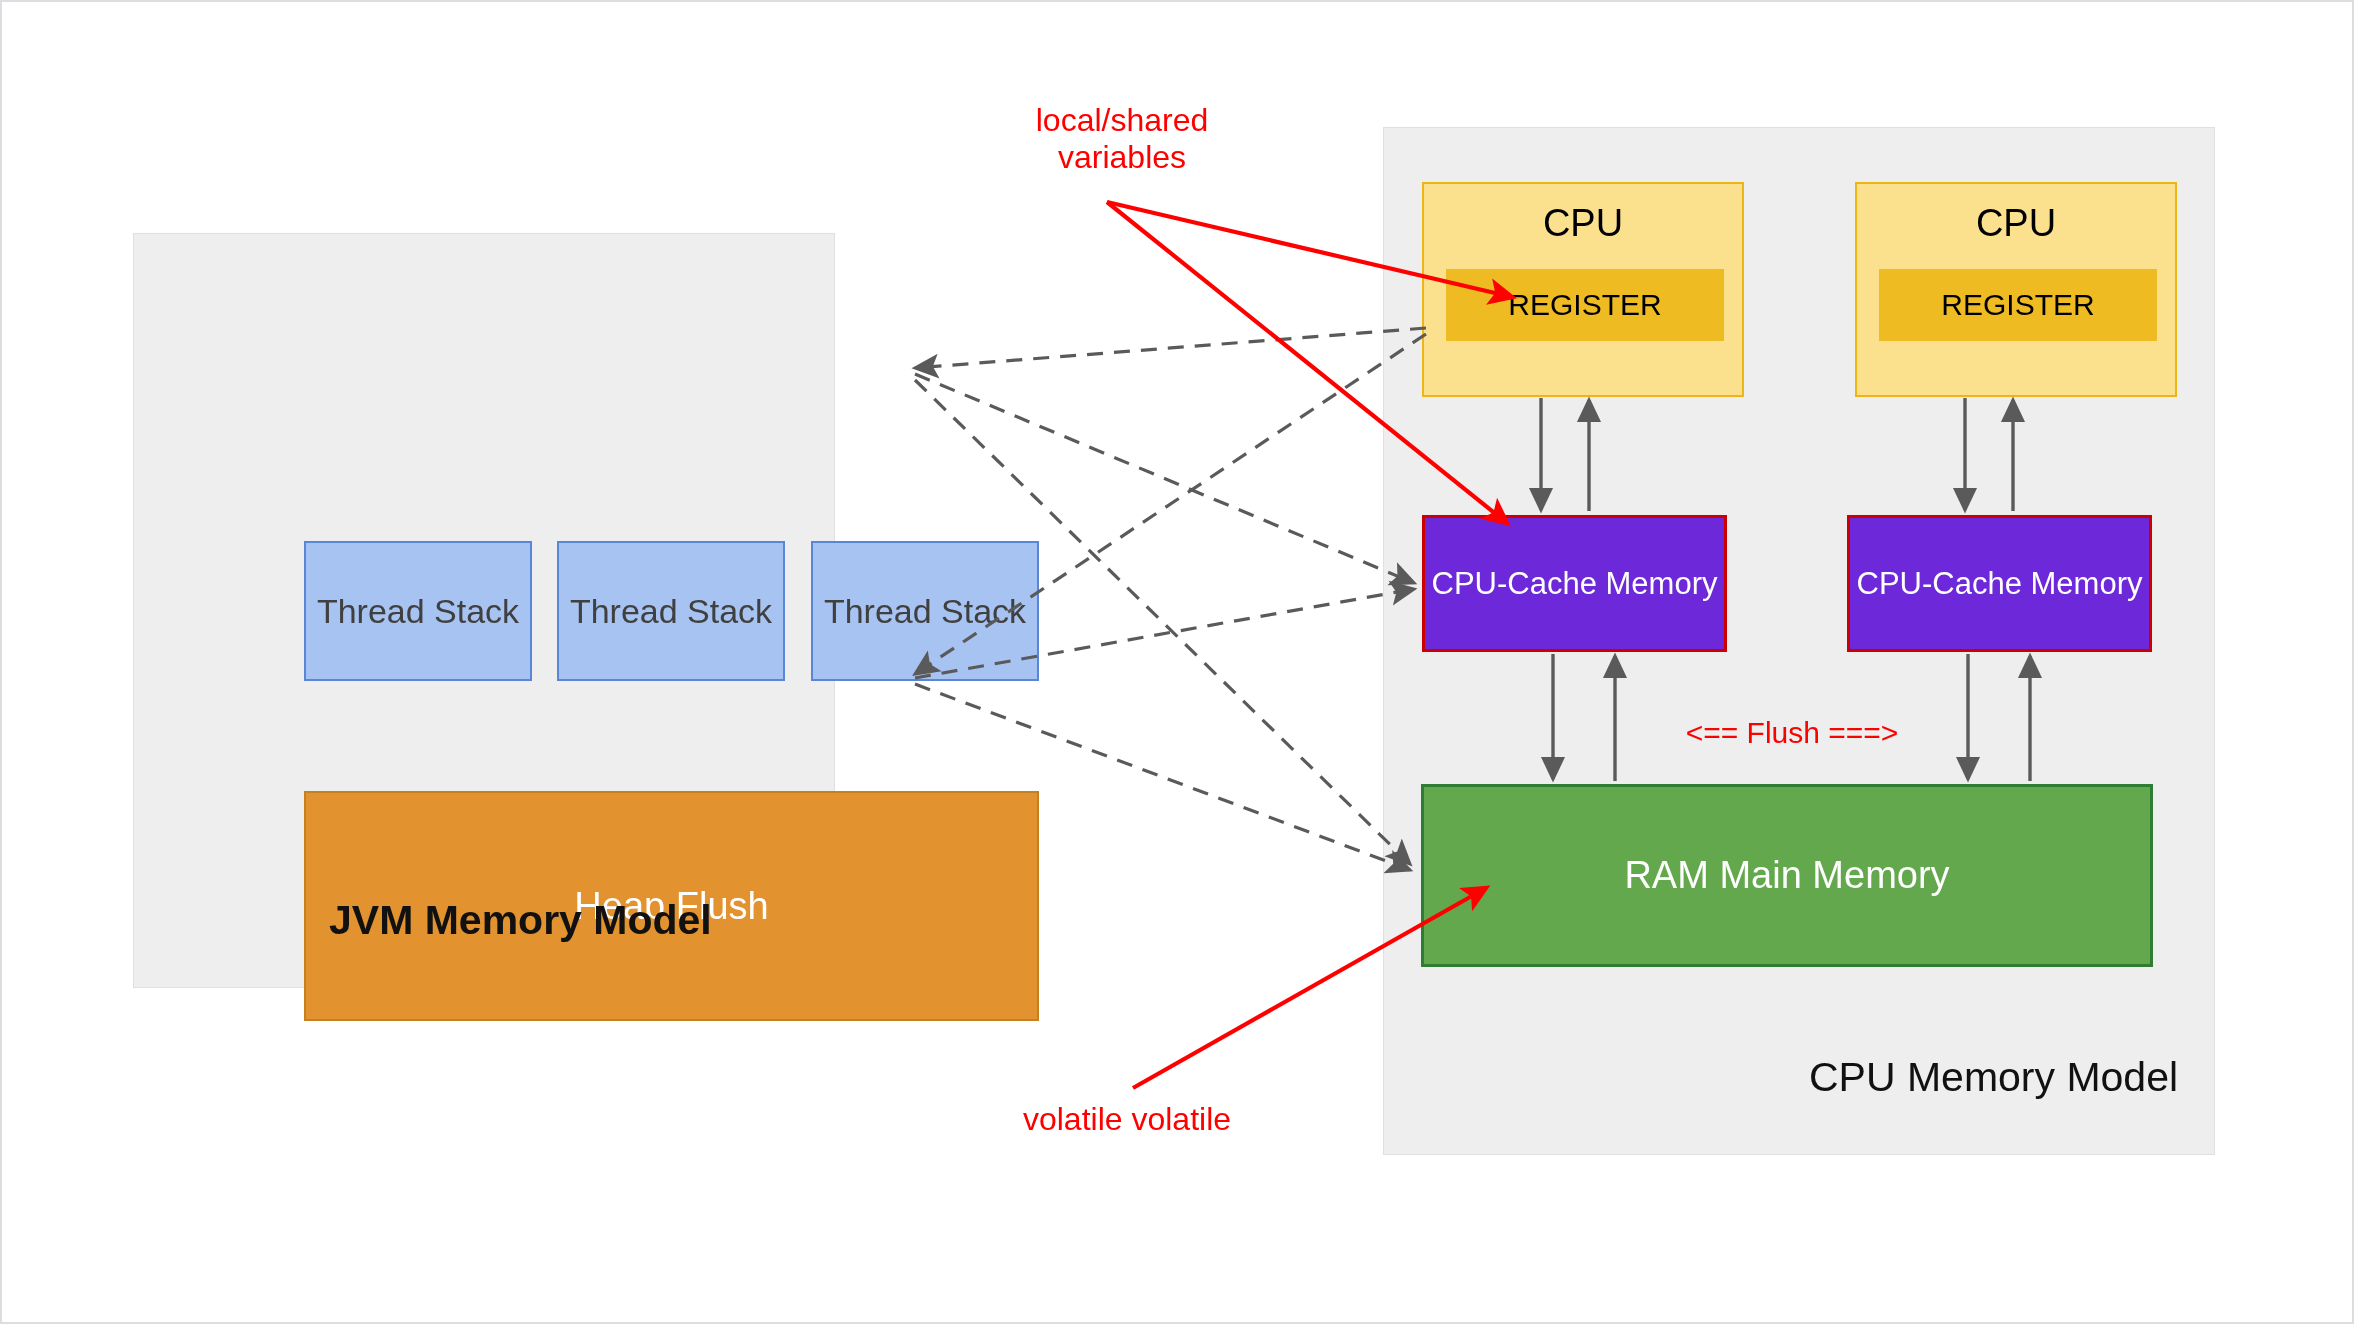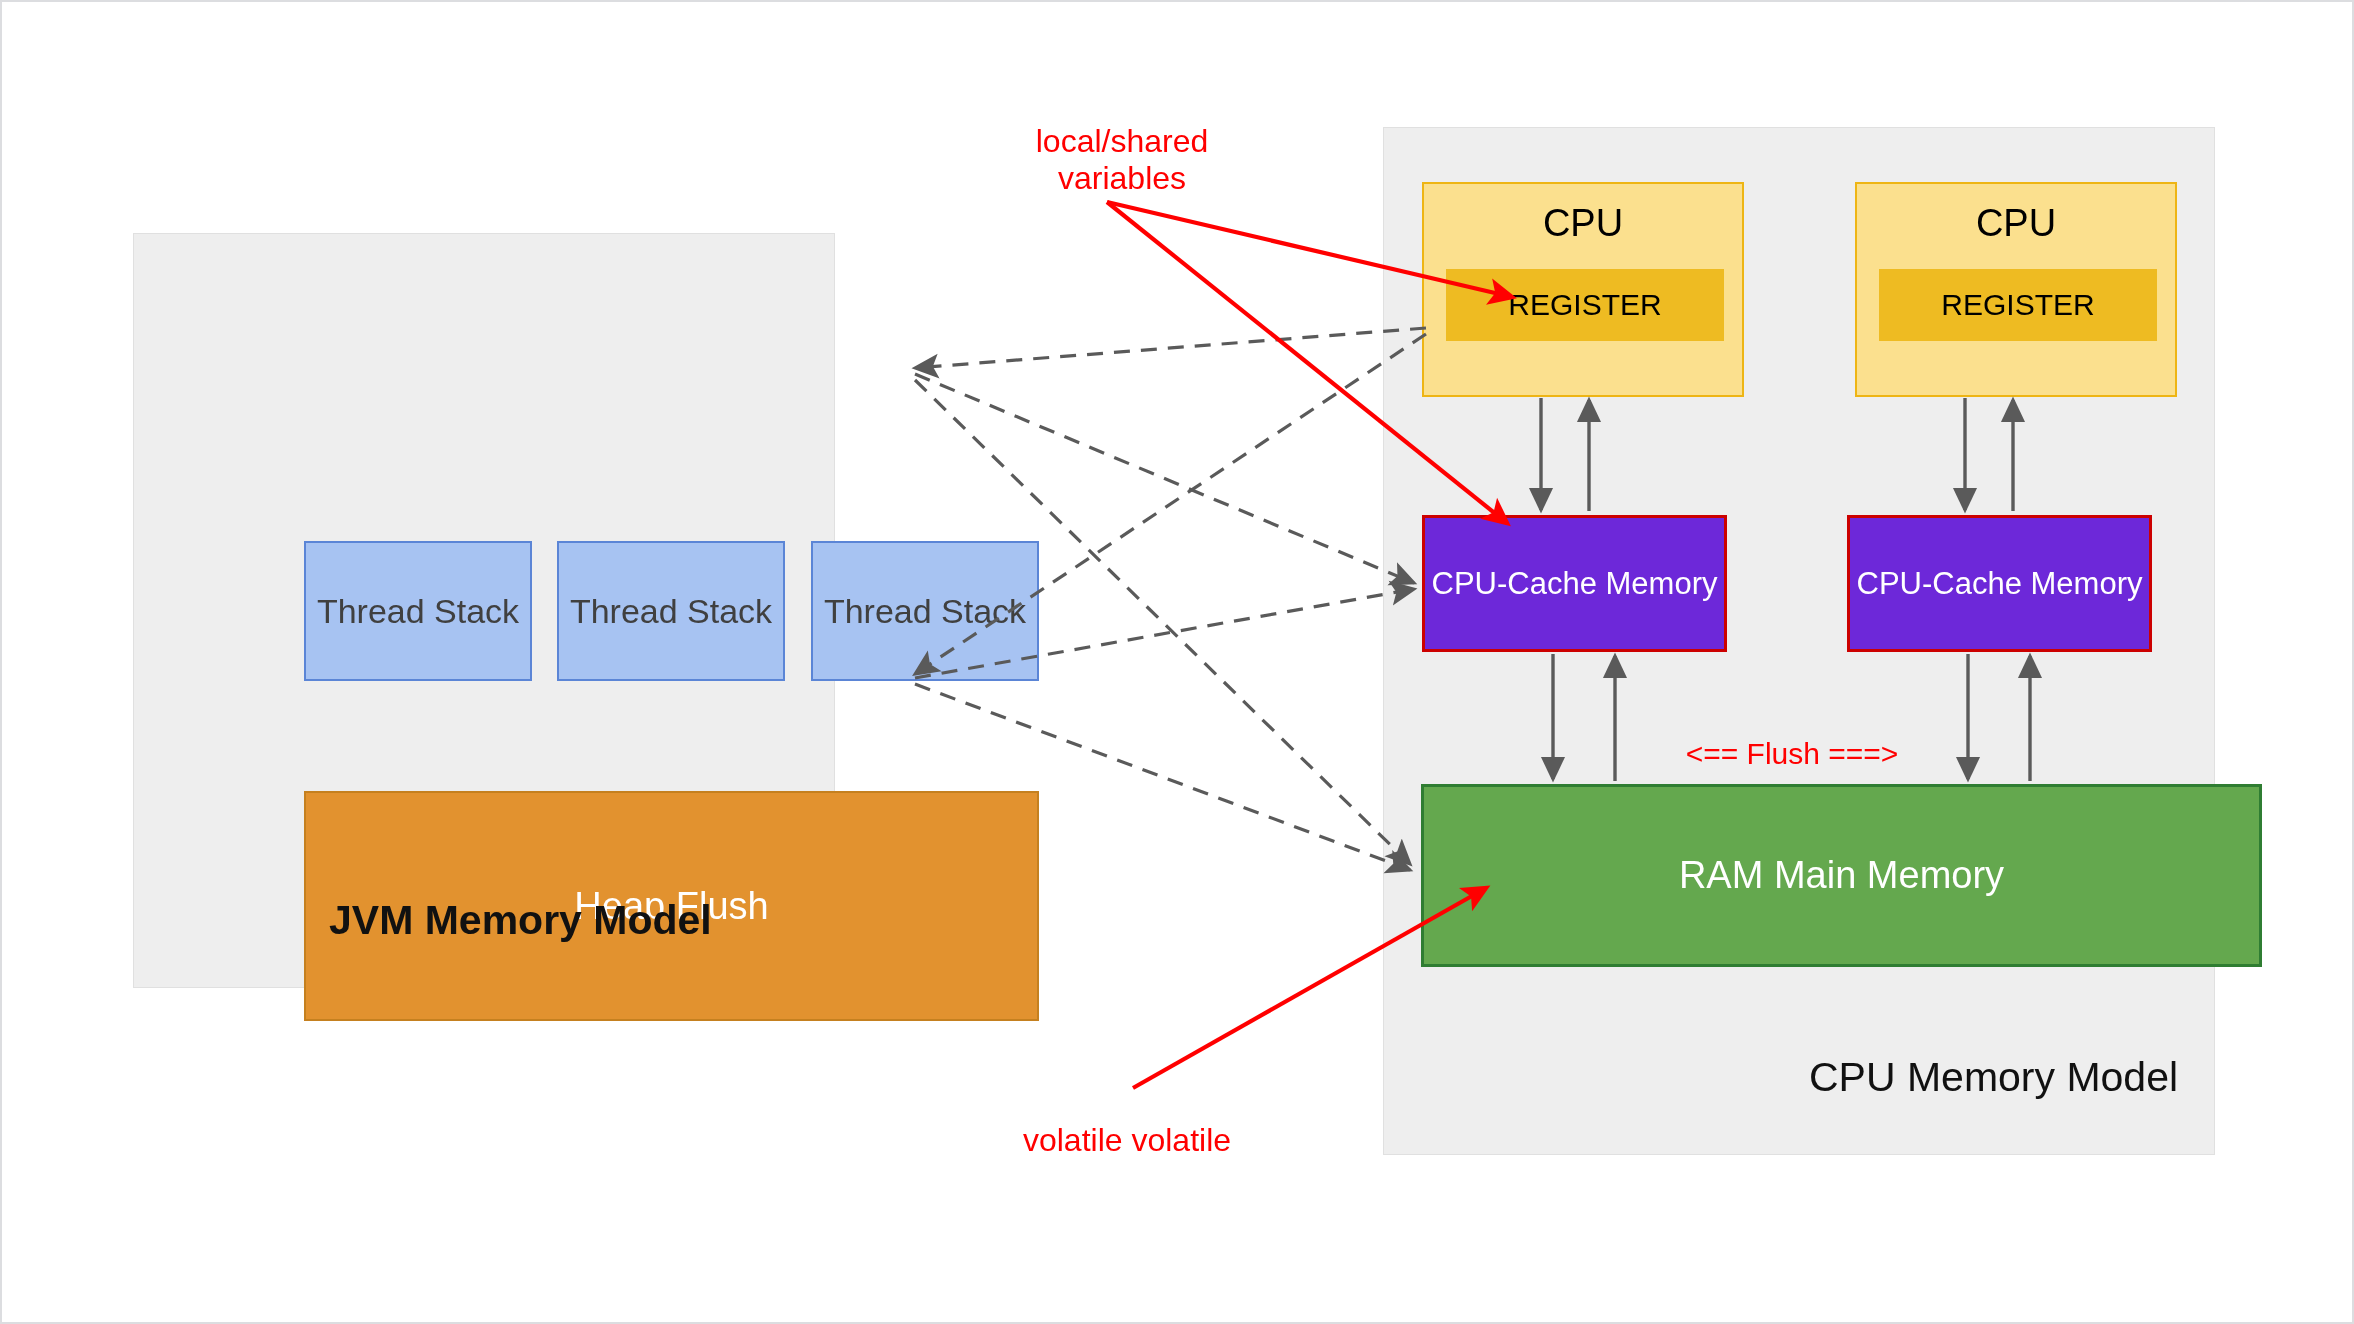--- a/index.html
+++ b/index.html
@@ -143,41 +143,40 @@
     text-align: center;
     line-height: 1.2;
   }
   #cpu-cache-1 { left: 1420px; }
   #cpu-cache-2 { left: 1845px; }
 
   #ram-main-memory {
     position: absolute;
     left: 1419px;
     top: 782px;
-    width: 841px;
+    width: 732px;
     height: 183px;
     box-sizing: border-box;
     background: #64a84e;
     border: 3px solid #2f7d32;
     color: #ffffff;
     font-size: 38px;
     display: flex;
     align-items: center;
     justify-content: center;
   }
 
   
   .annot {
     position: absolute;
     color: #ff0000;
     font-size: 32px;
     text-align: center;
     white-space: pre-line;
     line-height: 1.15;
-    margin-top: 21px;
   }
   #annot-local-shared {
     left: 1005px;
     top: 100px;
     width: 230px;
   }
   #annot-volatile {
     left: 995px;
     top: 1099px;
     width: 260px;

